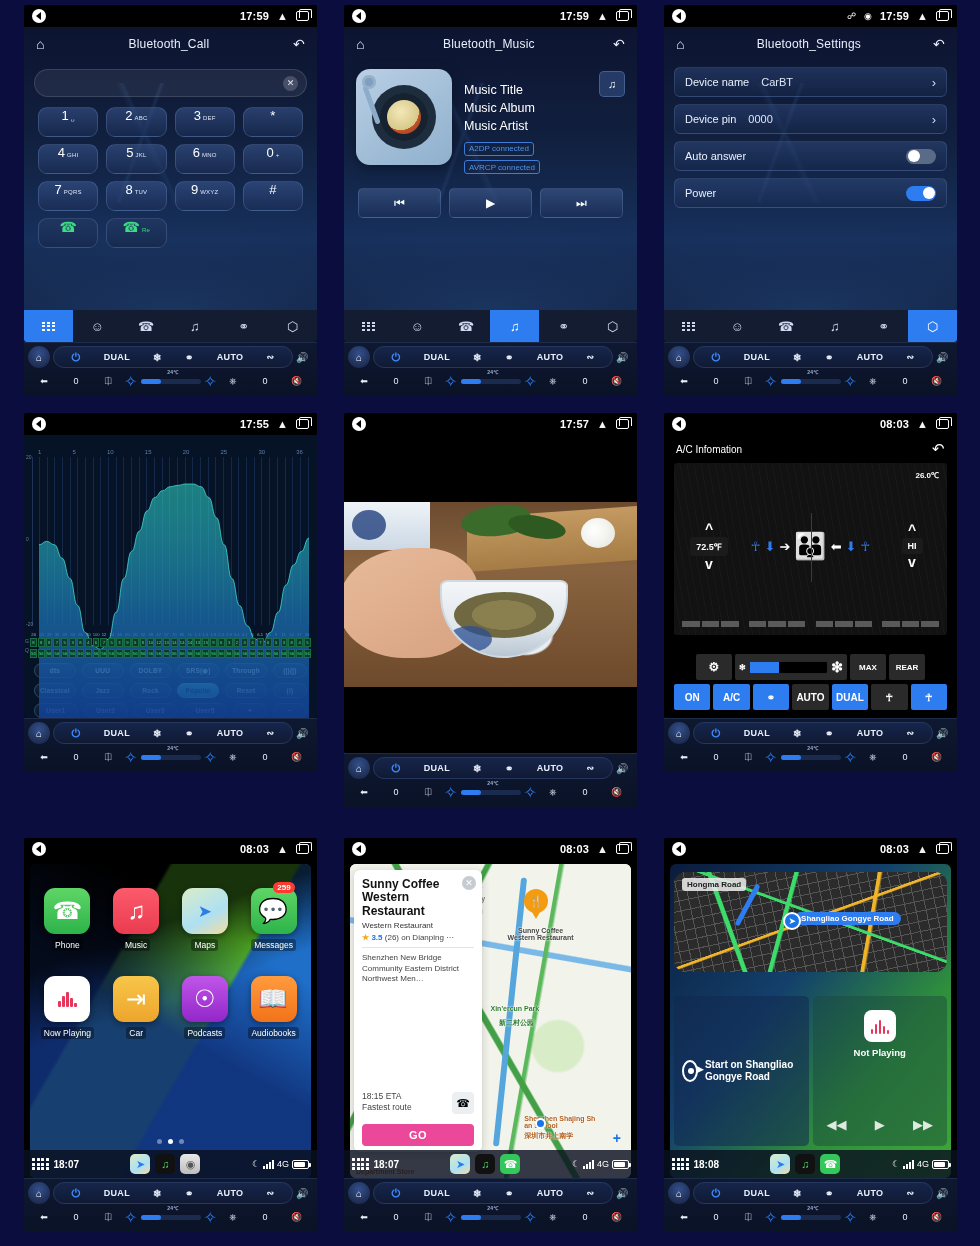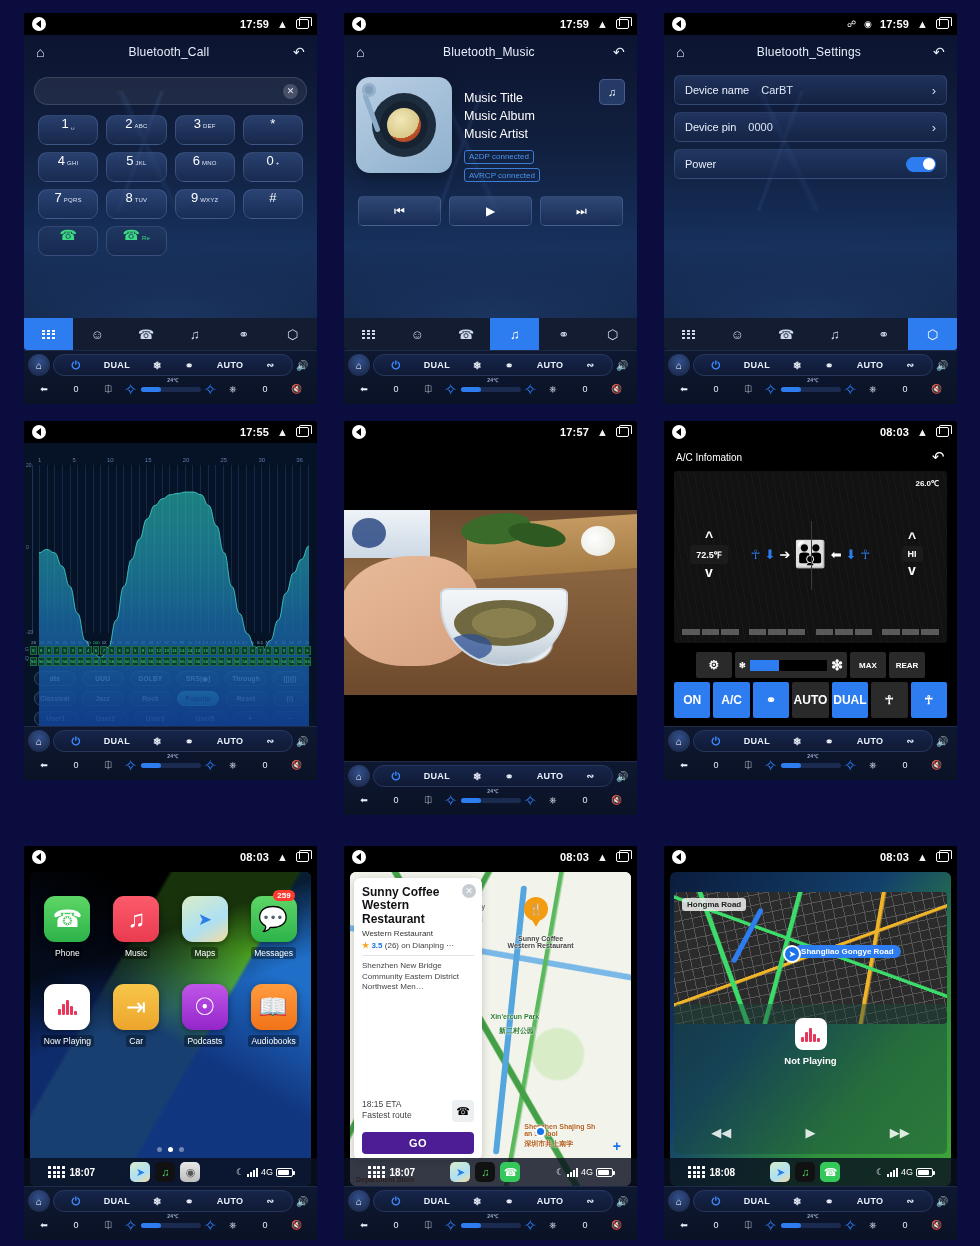--- a/index.html
+++ b/index.html
@@ -17,21 +17,20 @@
     column-gap: 27px;
     row-gap: 15px;
     padding: 5px 24px;
   }
   .panel { position: relative; width: 293px; }
   .screen {
     background: #000;
     border-radius: 3px;
     overflow: hidden;
     position: relative;
-    margin-top: 8px;
   }
 
   
   .statusbar {
     height: 22px; background:#000; display:flex; align-items:center;
     padding: 0 8px; color:#fff; font-size:10px; position:relative; z-index:5;
   }
   .sb-back {
     width:14px;height:14px;border-radius:50%;background:#fff;
     display:flex;align-items:center;justify-content:center;
@@ -267,22 +266,22 @@
   .ac-ctrl { position:absolute; left:10px; right:10px; bottom:8px; }
   .ac-ctrl-r1 { display:flex; justify-content:center; gap:3px; margin-bottom:4px; }
   .ac-ctrl-r1 .cell { background:#2a2a2a; height:26px; border-radius:2px;
     display:flex;align-items:center;justify-content:center; color:#fff; font-size:8px; font-weight:700; }
   .ac-ctrl-r1 .gear { width:36px; font-size:12px; }
   .ac-ctrl-r1 .fanbox { width:112px; gap:4px; padding:0 4px; }
   .ac-ctrl-r1 .fanbox .bar { flex:1; height:11px; background:#000; border-radius:1px; position:relative; }
   .ac-ctrl-r1 .fanbox .bar i { position:absolute;left:0;top:0;bottom:0;width:38%;background:#2d7cf0; }
   .ac-ctrl-r1 .mx { width:36px; }
   .ac-ctrl-r2 { display:flex; gap:3px; }
-  .ac-ctrl-r2 .cell { flex:1; height:36px; border-radius:2px; background:#2a2a2a;
-    display:flex;align-items:center;justify-content:center; color:#fff; font-size:12px; font-weight:700; }
+  .ac-ctrl-r2 .cell { flex:1; height:26px; border-radius:2px; background:#2a2a2a;
+    display:flex;align-items:center;justify-content:center; color:#fff; font-size:10px; font-weight:700; }
   .ac-ctrl-r2 .cell.on { background:#2d7cf0; }
 
   
   .cp-body { height:318px; position:relative; background:#000; }
   .cp-screen { position:absolute; inset:4px 6px 0; border-radius:6px; overflow:hidden;
     background:
       linear-gradient(120deg, #000 0 30%, #5ec92a 31% 58%, #1f6fc9 59% 100%),
       #05122e; }
   .cp-screen:after { content:''; position:absolute; inset:0;
     background:linear-gradient(160deg, rgba(0,0,0,.75) 0 26%, rgba(0,0,0,0) 45%),
@@ -294,21 +293,21 @@
     display:flex;align-items:center;justify-content:center; font-size:24px; color:#fff;
     box-shadow:0 2px 6px rgba(0,0,0,.4); }
   .cp-lbl { margin-top:4px; font-size:8.5px; color:#fff; display:inline-block;
     background:rgba(0,0,0,.35); border-radius:3px; padding:1px 3px; }
   .badge { position:absolute; top:-6px; right:2px; background:#ff3b30; color:#fff;
     font-size:8px; font-weight:700; border-radius:9px; padding:1px 4px; }
   .cp-dots { position:absolute; left:0; right:0; bottom:34px; display:flex; gap:6px; justify-content:center; z-index:3;}
   .cp-dots i { width:5px;height:5px;border-radius:50%;background:rgba(255,255,255,.4); }
   .cp-dots i.on { background:#fff; }
   .cp-dock { position:absolute; left:0; right:0; bottom:0; height:28px; z-index:3;
-    background:rgba(10,16,32,.82); display:flex; align-items:center; padding:0 24px; color:#fff;justify-content:space-between; }
+    background:rgba(10,16,32,.82); display:flex; align-items:center; padding:0 8px; color:#fff;justify-content:space-between; }
   .cp-dock .grid9 { display:grid; grid-template-columns:repeat(4,3px); grid-template-rows:repeat(3,3px);
     gap:1.5px; margin-right:5px; }
   .cp-dock .grid9 i { background:#fff; width:3px;height:3px;border-radius:.5px; }
   .cp-dock .clk { font-size:10px; font-weight:600; }
   .cp-dock .mid { margin:0 auto; display:flex; gap:5px; }
   .cp-dock .mid span { width:20px;height:20px;border-radius:5px; display:flex;align-items:center;
     justify-content:center; font-size:11px; }
   .cp-dock .right { display:flex; align-items:center; gap:3px; font-size:9px; }
   .bars { display:flex; align-items:flex-end; gap:1px; height:9px; }
   .bars i { width:2px; background:#fff; }
@@ -344,30 +343,30 @@
   .mc-sub { font-size:8px; color:#333; margin-top:3px; }
   .mc-rate { font-size:8px; color:#444; margin-top:3px; }
   .mc-rate b { color:#f5a623; }
   .mc-rate u { color:#1a73e8; text-decoration:none; font-weight:700; }
   .mc-addr { font-size:8px; color:#444; margin-top:5px; line-height:1.3; border-top:1px solid #e4e4e4; padding-top:5px;}
   .mc-eta { position:absolute; left:8px; bottom:40px; font-size:9.5px; font-weight:700; color:#111; }
   .mc-eta span { display:block; font-weight:400; font-size:8.5px; color:#444; margin-top:1px; }
   .mc-phone { position:absolute; right:8px; bottom:38px; width:22px;height:22px;border-radius:4px;
     background:#eceff1; display:flex;align-items:center;justify-content:center;font-size:11px; }
   .mc-go { position:absolute; left:8px; right:8px; bottom:6px; height:22px; border-radius:4px;
-    background:#4c1d95; color:#fff; font-size:11px; font-weight:700;
+    background:#ec4899; color:#fff; font-size:11px; font-weight:700;
     display:flex;align-items:center;justify-content:center; letter-spacing:.5px; }
   .map-close { position:absolute; right:6px; top:6px; width:14px;height:14px;border-radius:50%;
     background:#c6ccd2; color:#fff; font-size:9px; display:flex;align-items:center;justify-content:center; }
   .map-plus { position:absolute; right:10px; bottom:32px; color:#1a73e8; font-size:14px; font-weight:700; }
 
   
   .nav-screen { position:absolute; inset:4px 6px 0; border-radius:6px; overflow:hidden;
     background:linear-gradient(130deg,#0a1c3d 0%, #13406b 40%, #2f8f3c 70%, #3fa83a 100%); }
-  .nav-map { position:absolute; left:4px; right:4px; top:20px; height:132px; border-radius:4px;
+  .nav-map { position:absolute; left:4px; right:4px; top:8px; height:100px; border-radius:12px;
     overflow:hidden; background:#2b2b2b; }
   .nav-map .roads { position:absolute; inset:0;
     background:
       linear-gradient(70deg, transparent 22%, #3ddc6a 22.4% 23.6%, transparent 24%),
       linear-gradient(105deg, transparent 40%, #3ddc6a 40.3% 41.4%, transparent 42%),
       linear-gradient(20deg, transparent 54%, #3ddc6a 54.3% 55.4%, transparent 56%),
       linear-gradient(160deg, transparent 48%, #f0b429 48.3% 49.3%, transparent 50%),
       linear-gradient(100deg, transparent 70%, #f0b429 70.3% 71.2%, transparent 72%),
       repeating-linear-gradient(78deg, transparent 0 9px, #555 9px 10px),
       repeating-linear-gradient(168deg, transparent 0 9px, #555 9px 10px);
@@ -678,20 +677,26 @@
         <div class="set-list">
           <div class="set-row">
             <span>Device name</span>
             <span class="val">CarBT</span>
             <span class="chev">›</span>
           </div>
           <div class="set-row">
             <span>Device pin</span>
             <span class="val">0000</span>
             <span class="chev">›</span>
+          </div>
+          <div class="set-row">
+            <span>Auto answer</span>
+            <span class="toggle">
+                <i></i>
+              </span>
           </div>
           <div class="set-row">
             <span>Power</span>
             <span class="toggle on">
                 <i></i>
               </span>
           </div>
         </div>
       </div>
       <div class="navbar">
@@ -1474,20 +1479,26 @@
       <div class="cp-body">
         <div class="nav-screen">
           <div class="nav-map">
             <div class="roads"></div>
             <div class="nav-blue"></div>
             <div class="nav-lbl">Hongma Road</div>
             <div class="nav-lbl2">Shangliao Gongye Road</div>
             <div class="nav-arrow">➤</div>
           </div>
           <div class="nav-cards">
+            <div class="nav-card">
+              <div class="nav-turn">
+                <span class="turn-ico"></span>
+                <span class="txt">Start on Shangliao Gongye Road</span>
+              </div>
+            </div>
             <div class="nav-card right">
               <div class="np-ico">
                 <span class="wave-ic">
                     <i style="height:5px"></i>
                     <i style="height:10px"></i>
                     <i style="height:14px"></i>
                     <i style="height:8px"></i>
                     <i style="height:4px"></i>
                   </span>
               </div>

